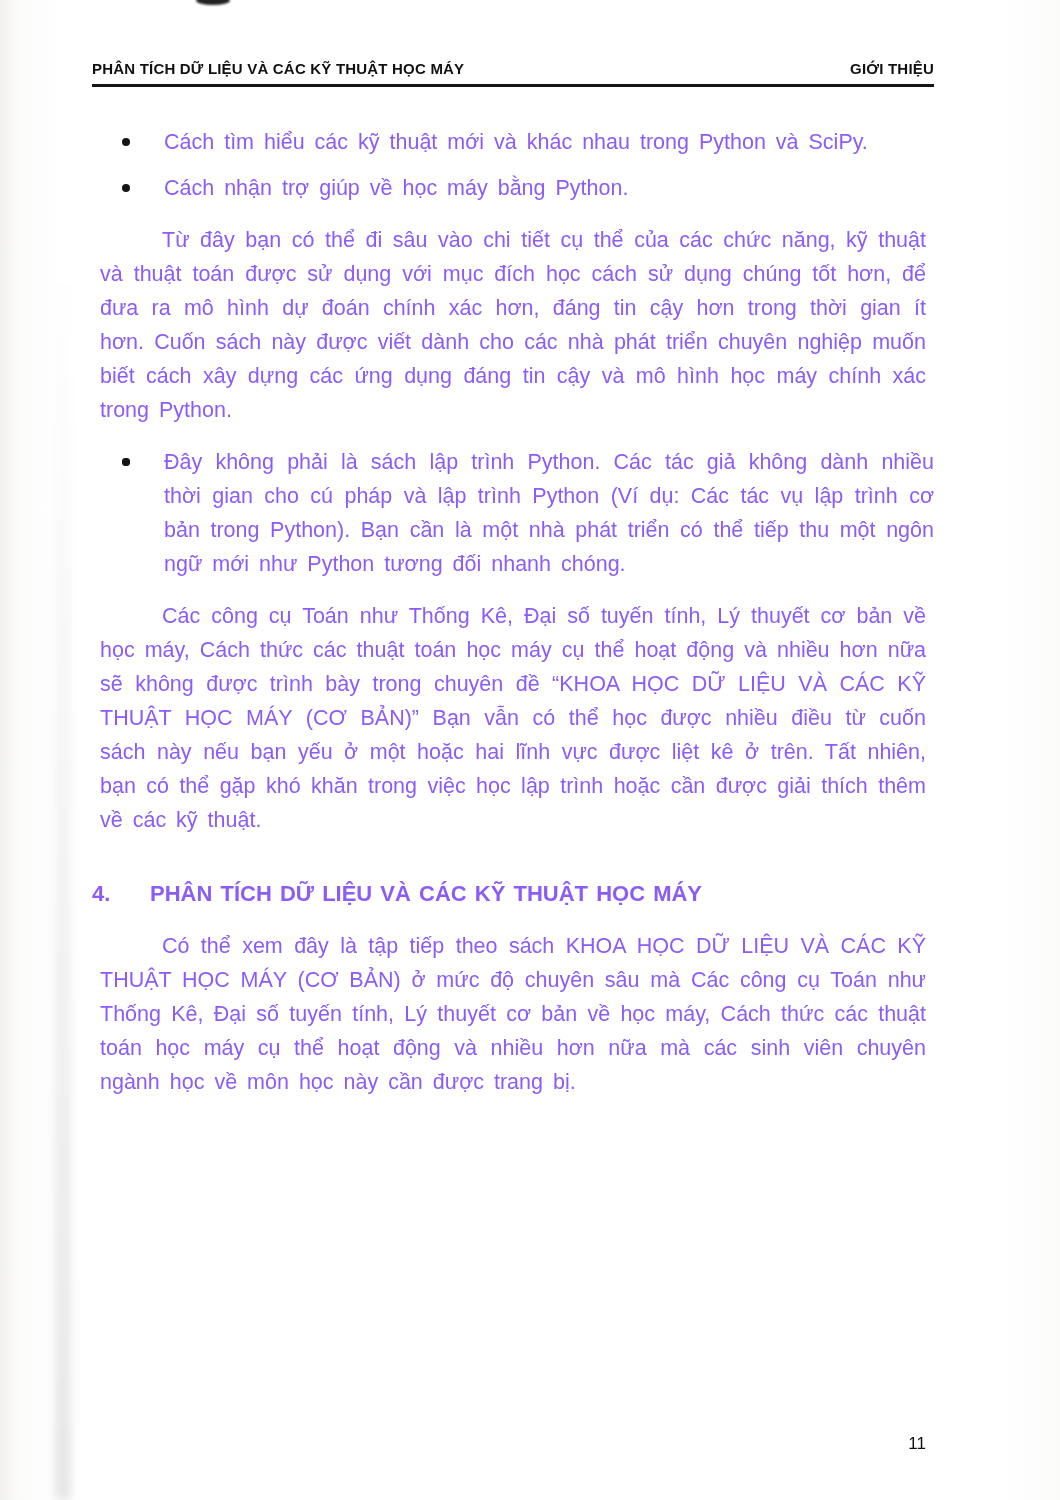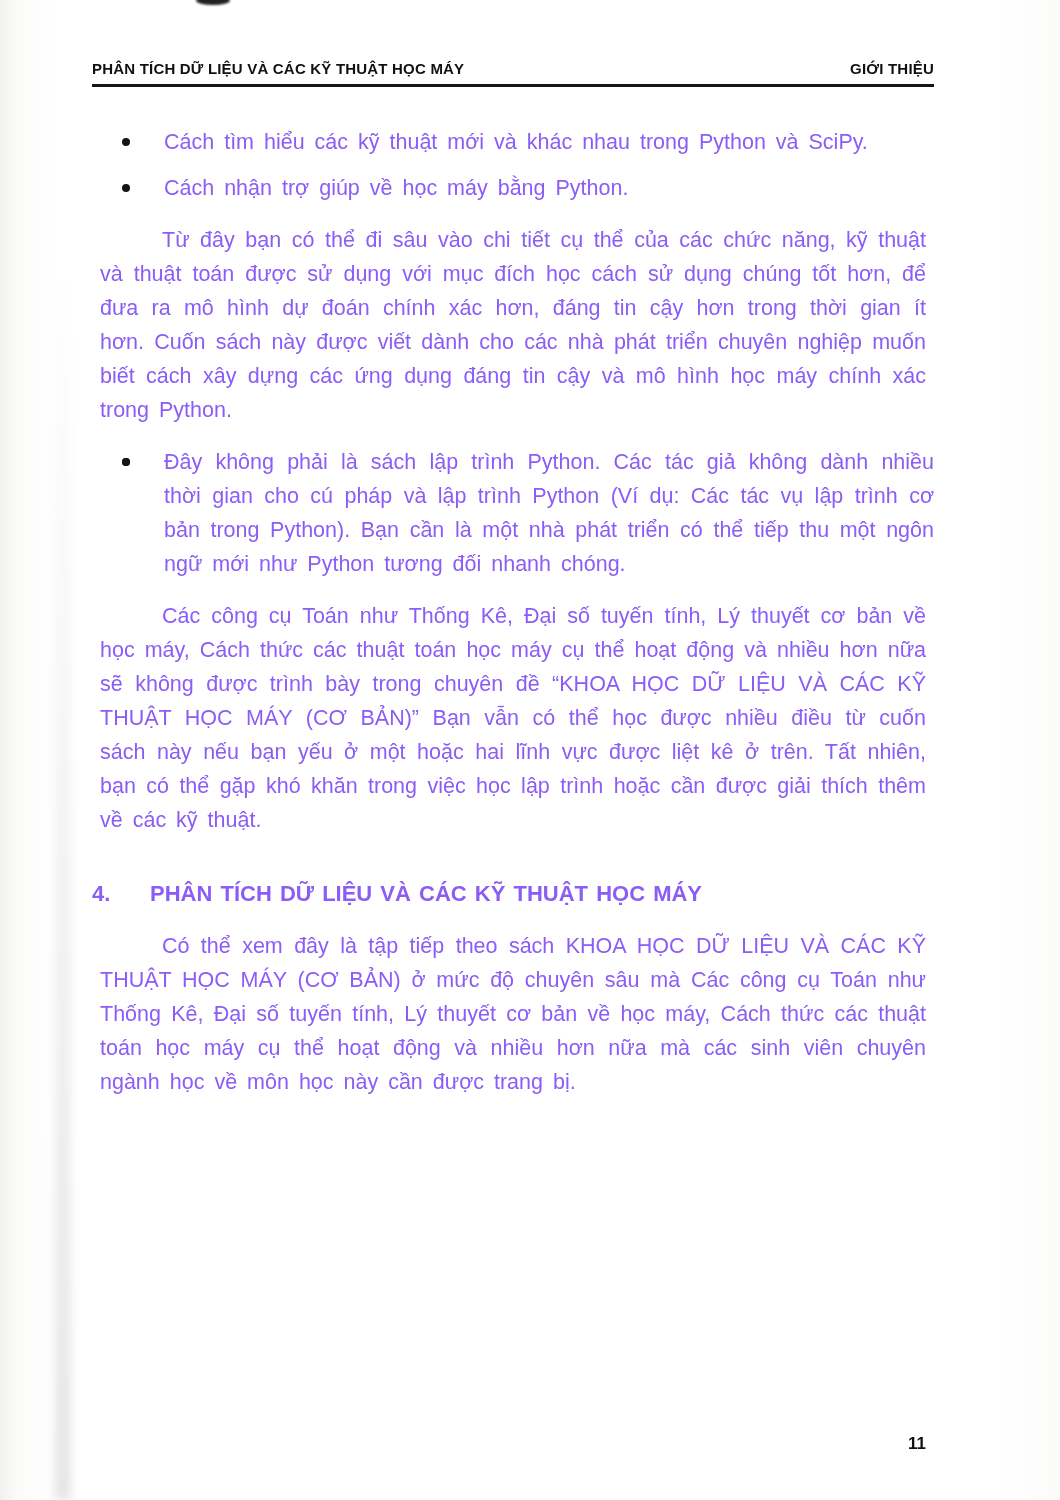--- a/index.html
+++ b/index.html
@@ -84,21 +84,21 @@
     word-spacing: 2px;
   }
   .heading .hnum {
     display: inline-block;
     width: 58px;
   }
   .page-number {
     position: absolute;
     right: 134px;
     bottom: 46px;
-    font-weight: bold;
+    font-weight: normal;
     font-size: 17px;
     color: #111;
   }
 </style>
 </head>
 <body>
 
 <div class="sheet"></div>
 <div class="scan-shade-left"></div>
 <div class="scan-speck"></div>

